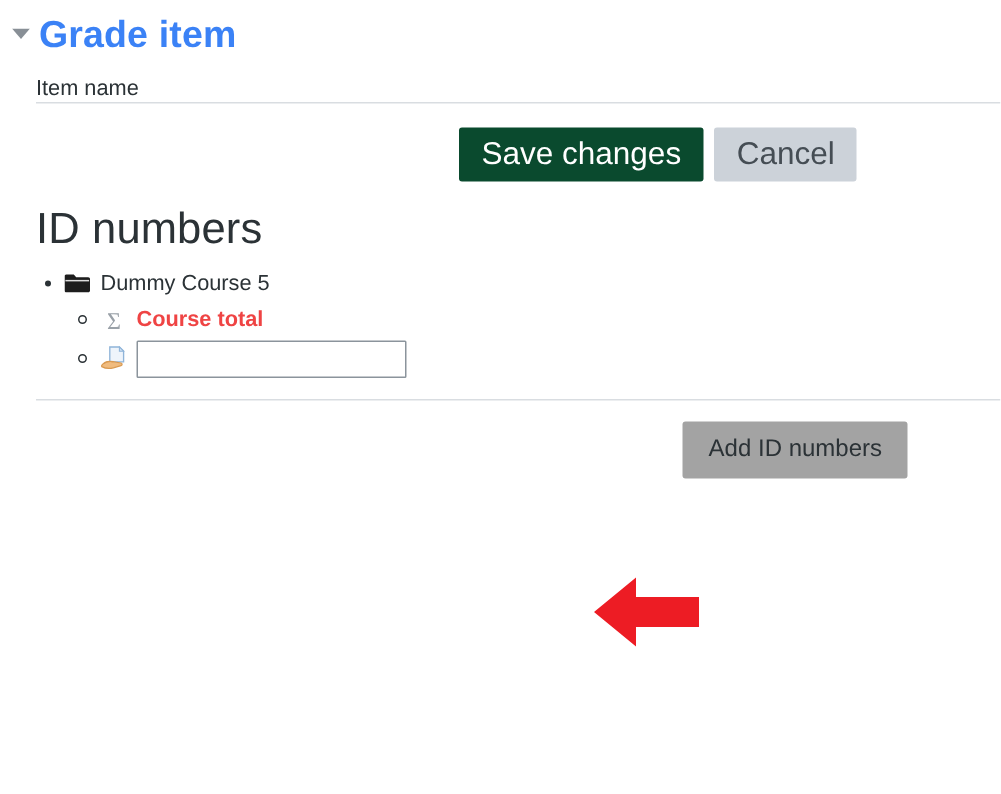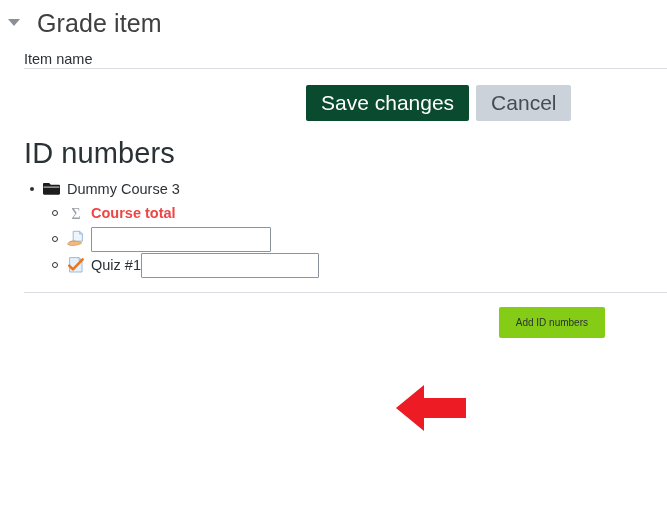--- a/index.html
+++ b/index.html
@@ -31,24 +31,24 @@
     display: flex;
     align-items: center;
     justify-content: center;
     flex: 0 0 auto;
     cursor: pointer;
   }
   .collapse-toggle svg { display: block; }
   .section-title {
     font-size: 25px;
     line-height: 28px;
-    font-weight: 400;
-    color: #404040;
+    font-weight: 700;
+    color: #3b82f6;
     letter-spacing: 0.1px;
-    margin-left: 13px;
+    margin-left: 2px;
   }
 
   
   .form-area {
     padding: 0;
   }
   .form-row {
     display: flex;
     align-items: center;
     position: relative;
@@ -226,23 +226,23 @@
   .id-input.quiz { width: 178px; }
 
   
   .add-bar {
     padding: 14px 0 0 0;
     display: flex;
     justify-content: flex-end;
     padding-right: 62px;
   }
   .btn-add {
-    background: #84cc16;
-    color: #2b3236;
-    font-size: 10px;
+    background: #a3a3a3;
+    color: #2b3236;
+    font-size: 16px;
     padding: 10px 17px;
     border: none;
     border-radius: 2px;
     cursor: pointer;
   }
 
   
   .annotation-arrow {
     position: absolute;
     left: 396px;
@@ -284,21 +284,21 @@
 
 <ul class="tree">
   <li class="level1">
     <span class="bullet-disc"></span>
     <span class="tree-icon">
       <svg width="17" height="14" viewBox="0 0 17 14" aria-hidden="true">
         <path d="M0 2.2 C0 1.5 0.5 1 1.2 1 L6.2 1 L7.8 2.8 L15.8 2.8 C16.5 2.8 17 3.3 17 4 L17 11.6 C17 12.3 16.5 12.8 15.8 12.8 L1.2 12.8 C0.5 12.8 0 12.3 0 11.6 Z" fill="#1d1d1d"></path>
         <rect x="0.6" y="4.6" width="15.8" height="1" fill="#ffffff" opacity="0.85"></rect>
       </svg>
     </span>
-    <span class="tree-label">Dummy Course 3</span>
+    <span class="tree-label">Dummy Course 5</span>
   </li>
 
   <li style="display:block;height:auto;padding:0;margin:0;">
     <ul class="subtree">
 
       <li>
         <span class="bullet-circle"></span>
         <span class="tree-icon">
           <svg width="16" height="17" viewBox="0 0 16 17" aria-hidden="true">
             <text x="8" y="14" text-anchor="middle" font-family="Liberation Serif, serif" font-size="16" fill="#9aa1a8">Σ</text>
@@ -313,32 +313,20 @@
           <svg width="18" height="18" viewBox="0 0 18 18" aria-hidden="true">
             <path d="M6.2 1.3 L12.6 1.3 L15.4 4.1 L15.4 11.2 L6.2 11.2 Z" fill="#eef4fb" stroke="#8fb4d9" stroke-width="0.9"></path>
             <path d="M12.6 1.3 L12.6 4.1 L15.4 4.1 Z" fill="#cfe0f2" stroke="#8fb4d9" stroke-width="0.7"></path>
             <path d="M0.8 13.6 C2.4 11.3 5.2 10.6 8.3 11.1 L13.6 12.0 C14.6 12.2 14.7 13.5 13.7 13.8 L8.6 15.2 C6.0 15.9 3.0 15.6 0.8 14.4 Z" fill="#f0bb7e" stroke="#d99a52" stroke-width="0.8"></path>
             <path d="M2.0 12.6 C4.0 11.0 6.4 10.8 8.6 11.3" fill="none" stroke="#d99a52" stroke-width="0.7"></path>
           </svg>
         </span>
         <input class="id-input assignment" type="text" value="" style="">
       </li>
 
-      <li>
-        <span class="bullet-circle"></span>
-        <span class="tree-icon">
-          <svg width="18" height="18" viewBox="0 0 18 18" aria-hidden="true">
-            <path d="M2.6 1.6 L12.0 1.6 L15.0 4.6 L15.0 16.0 L2.6 16.0 Z" fill="#e6f0fa" stroke="#8fb4d9" stroke-width="0.9"></path>
-            <path d="M12.0 1.6 L12.0 4.6 L15.0 4.6 Z" fill="#c5daf0" stroke="#8fb4d9" stroke-width="0.7"></path>
-            <path d="M2.2 9.6 L6.0 13.4 L15.6 3.4" fill="none" stroke="#e8761f" stroke-width="2.6" stroke-linecap="round" stroke-linejoin="round"></path>
-          </svg>
-        </span>
-        <span class="tree-label">Quiz #1</span>
-        <input class="id-input quiz" type="text" value="" style="">
-      </li>
 
     </ul>
   </li>
 </ul>
 
 <div class="divider full" style="margin-top:14px;"></div>
 
 <div class="add-bar">
   <button class="btn-add">Add ID numbers</button>
 </div>

